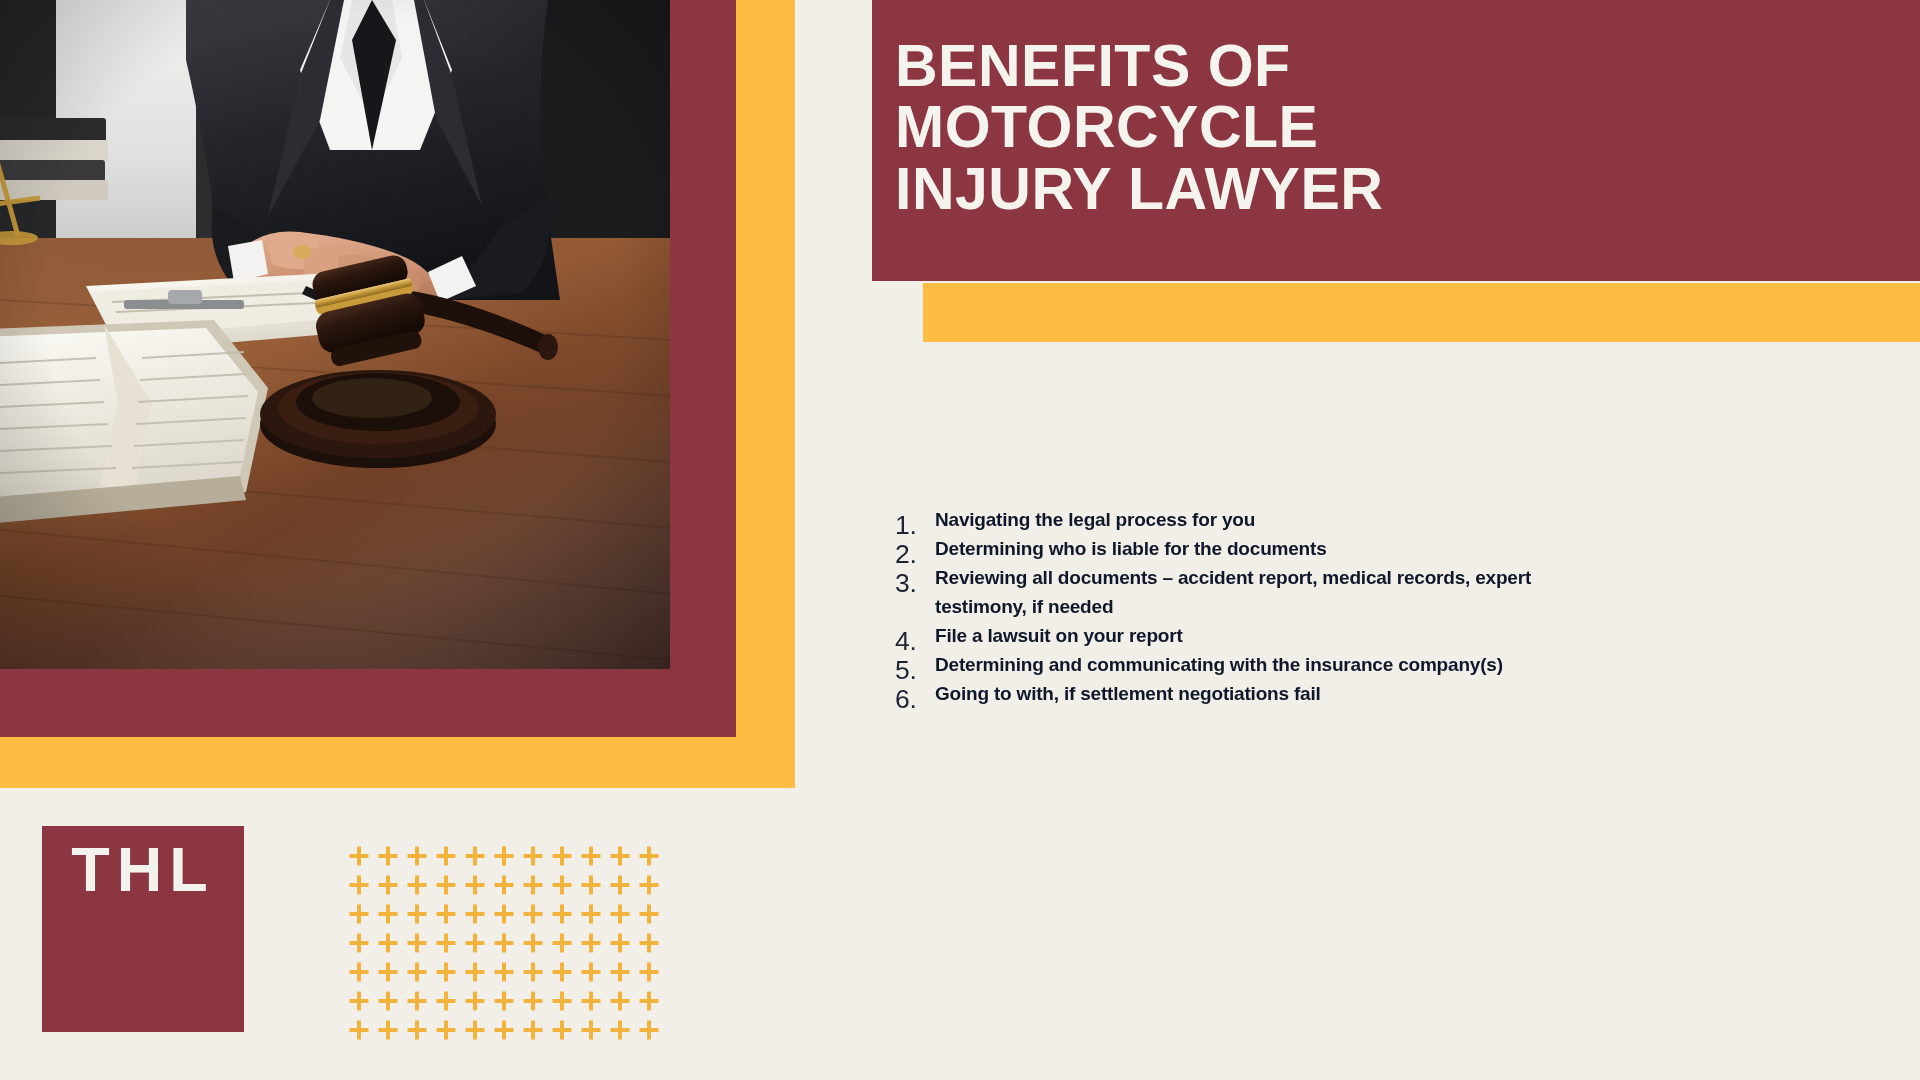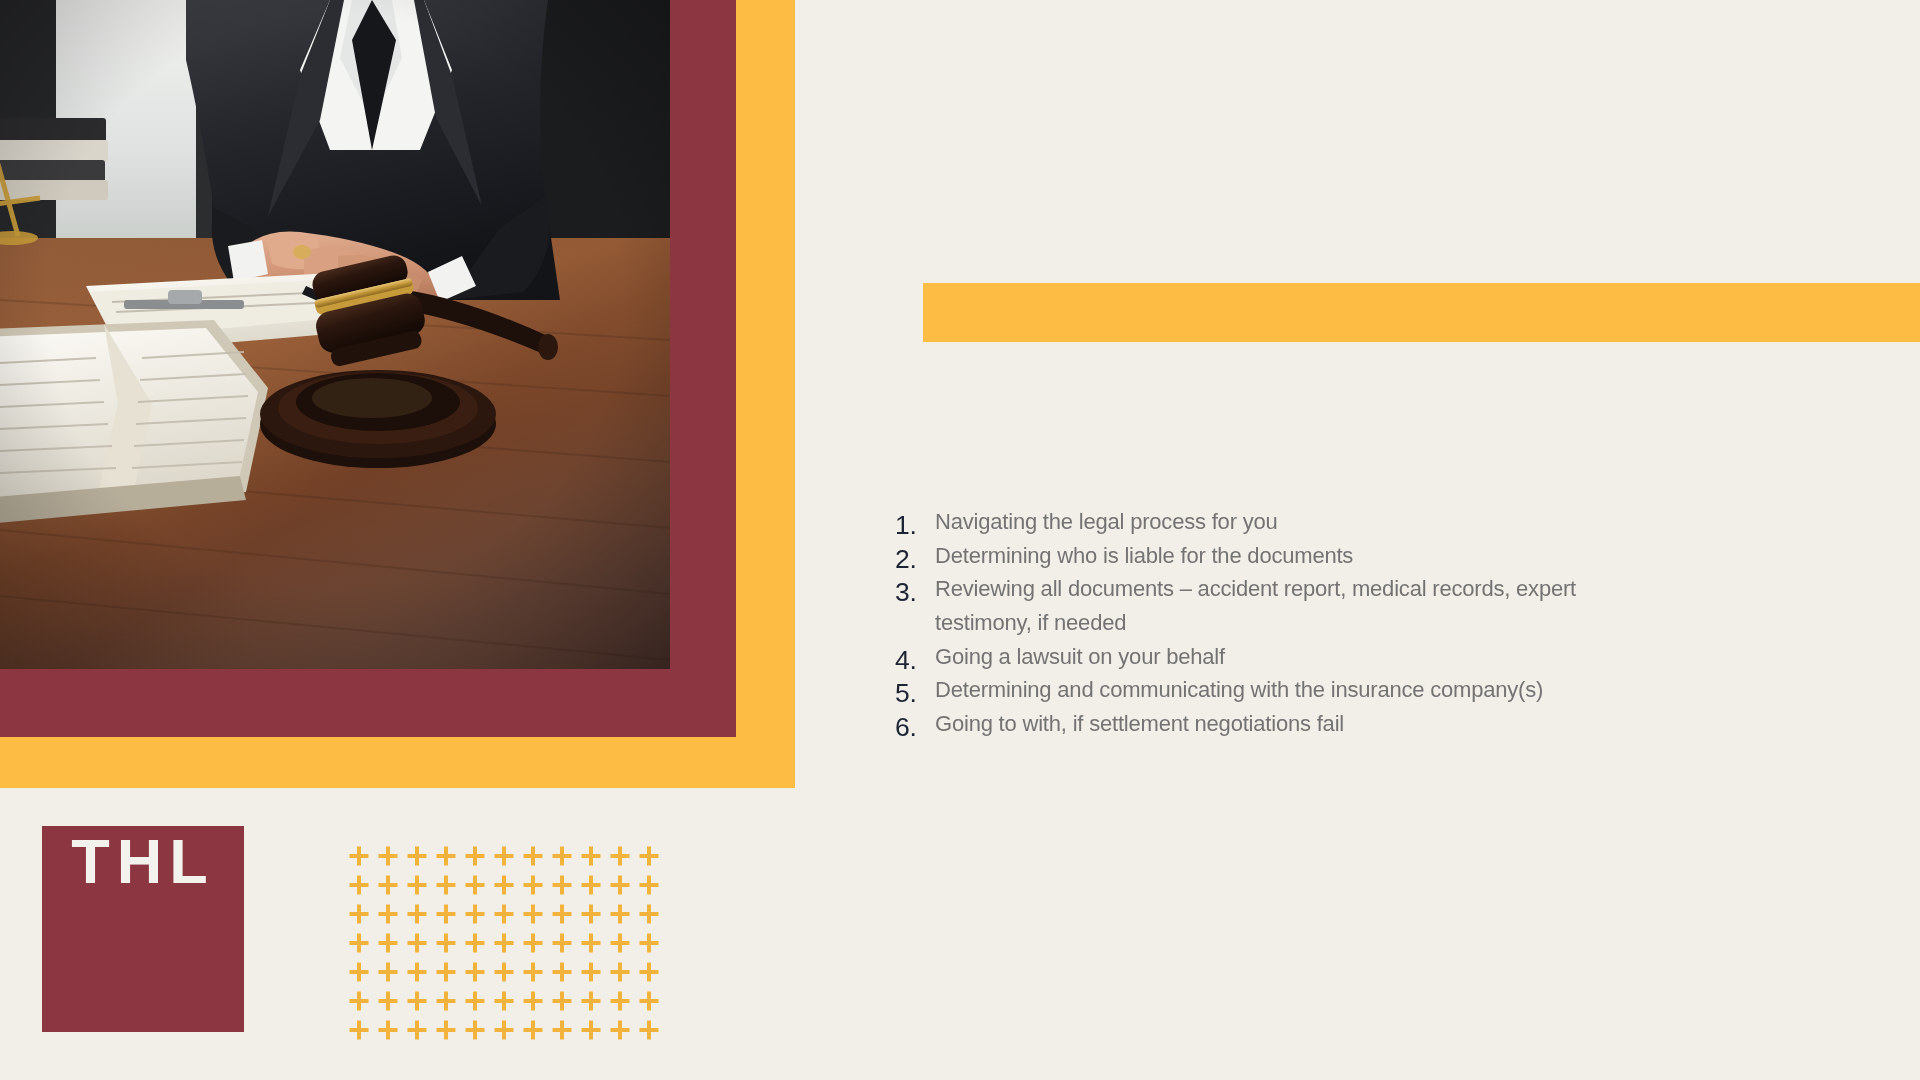--- a/index.html
+++ b/index.html
@@ -47,21 +47,21 @@
   .band-yellow-h {
     position:absolute; left:0; top:737px; width:795px; height:51px;
     background:#fdbc43; z-index:3;
   }
 
   
   .logo-box {
     position:absolute; left:42px; top:826px; width:202px; height:206px;
     background:#8c3642; z-index:5;
     display:flex; align-items:flex-start; justify-content:center;
-    padding-top:4px;
+    padding-top:12px;
   }
   .logo-text {
     color:#f4f2ed; font-size:63px; font-weight:bold;
     letter-spacing:7px; line-height:1; font-family:"Liberation Sans", sans-serif;
   }
 
   
   .plus-pattern {
     position:absolute; left:349px; top:846px; z-index:4;
     width:312px; height:206px;
@@ -92,24 +92,24 @@
     position:absolute; left:893px; top:505px; width:700px; z-index:6;
   }
   ol.benefits {
     list-style:none; counter-reset:b;
   }
   ol.benefits > li {
     counter-increment:b;
     position:relative;
     padding-left:42px;
     margin-bottom:0px;
-    font-size:22px;
-    font-weight:normal;
+    font-size:19px;
+    font-weight:bold;
     line-height:1.53;
-    color:#737373;
+    color:#0f172a;
     font-family:"Liberation Sans", sans-serif;
     letter-spacing:-0.2px;
   }
   ol.benefits > li::before {
     content:counter(b) ".";
     position:absolute; left:2px; top:0;
     font-weight:normal;
     font-size:26.5px;
     color:#1d2433;
   }
@@ -374,26 +374,31 @@
           <use href="#plusmark" x="155" y="184"></use>
           <use href="#plusmark" x="184" y="184"></use>
           <use href="#plusmark" x="213" y="184"></use>
           <use href="#plusmark" x="242" y="184"></use>
           <use href="#plusmark" x="271" y="184"></use>
           <use href="#plusmark" x="300" y="184"></use>
       </g>
     </svg>
   </div>
 
+  <div class="title-block">
+    <h1 class="title-text">BENEFITS OF
+MOTORCYCLE
+INJURY LAWYER</h1>
+  </div>
   <div class="title-underbar"></div>
 
   <div class="list-wrap">
     <ol class="benefits">
       <li>Navigating the legal process for you</li>
       <li>Determining who is liable for the documents</li>
       <li>Reviewing all documents – accident report, medical records, expert testimony, if needed</li>
-      <li>Going a lawsuit on your behalf</li>
+      <li>File a lawsuit on your report</li>
       <li>Determining and communicating with the insurance company(s)</li>
       <li>Going to with, if settlement negotiations fail</li>
     </ol>
   </div>
 
 </div>
 
 </body></html>

